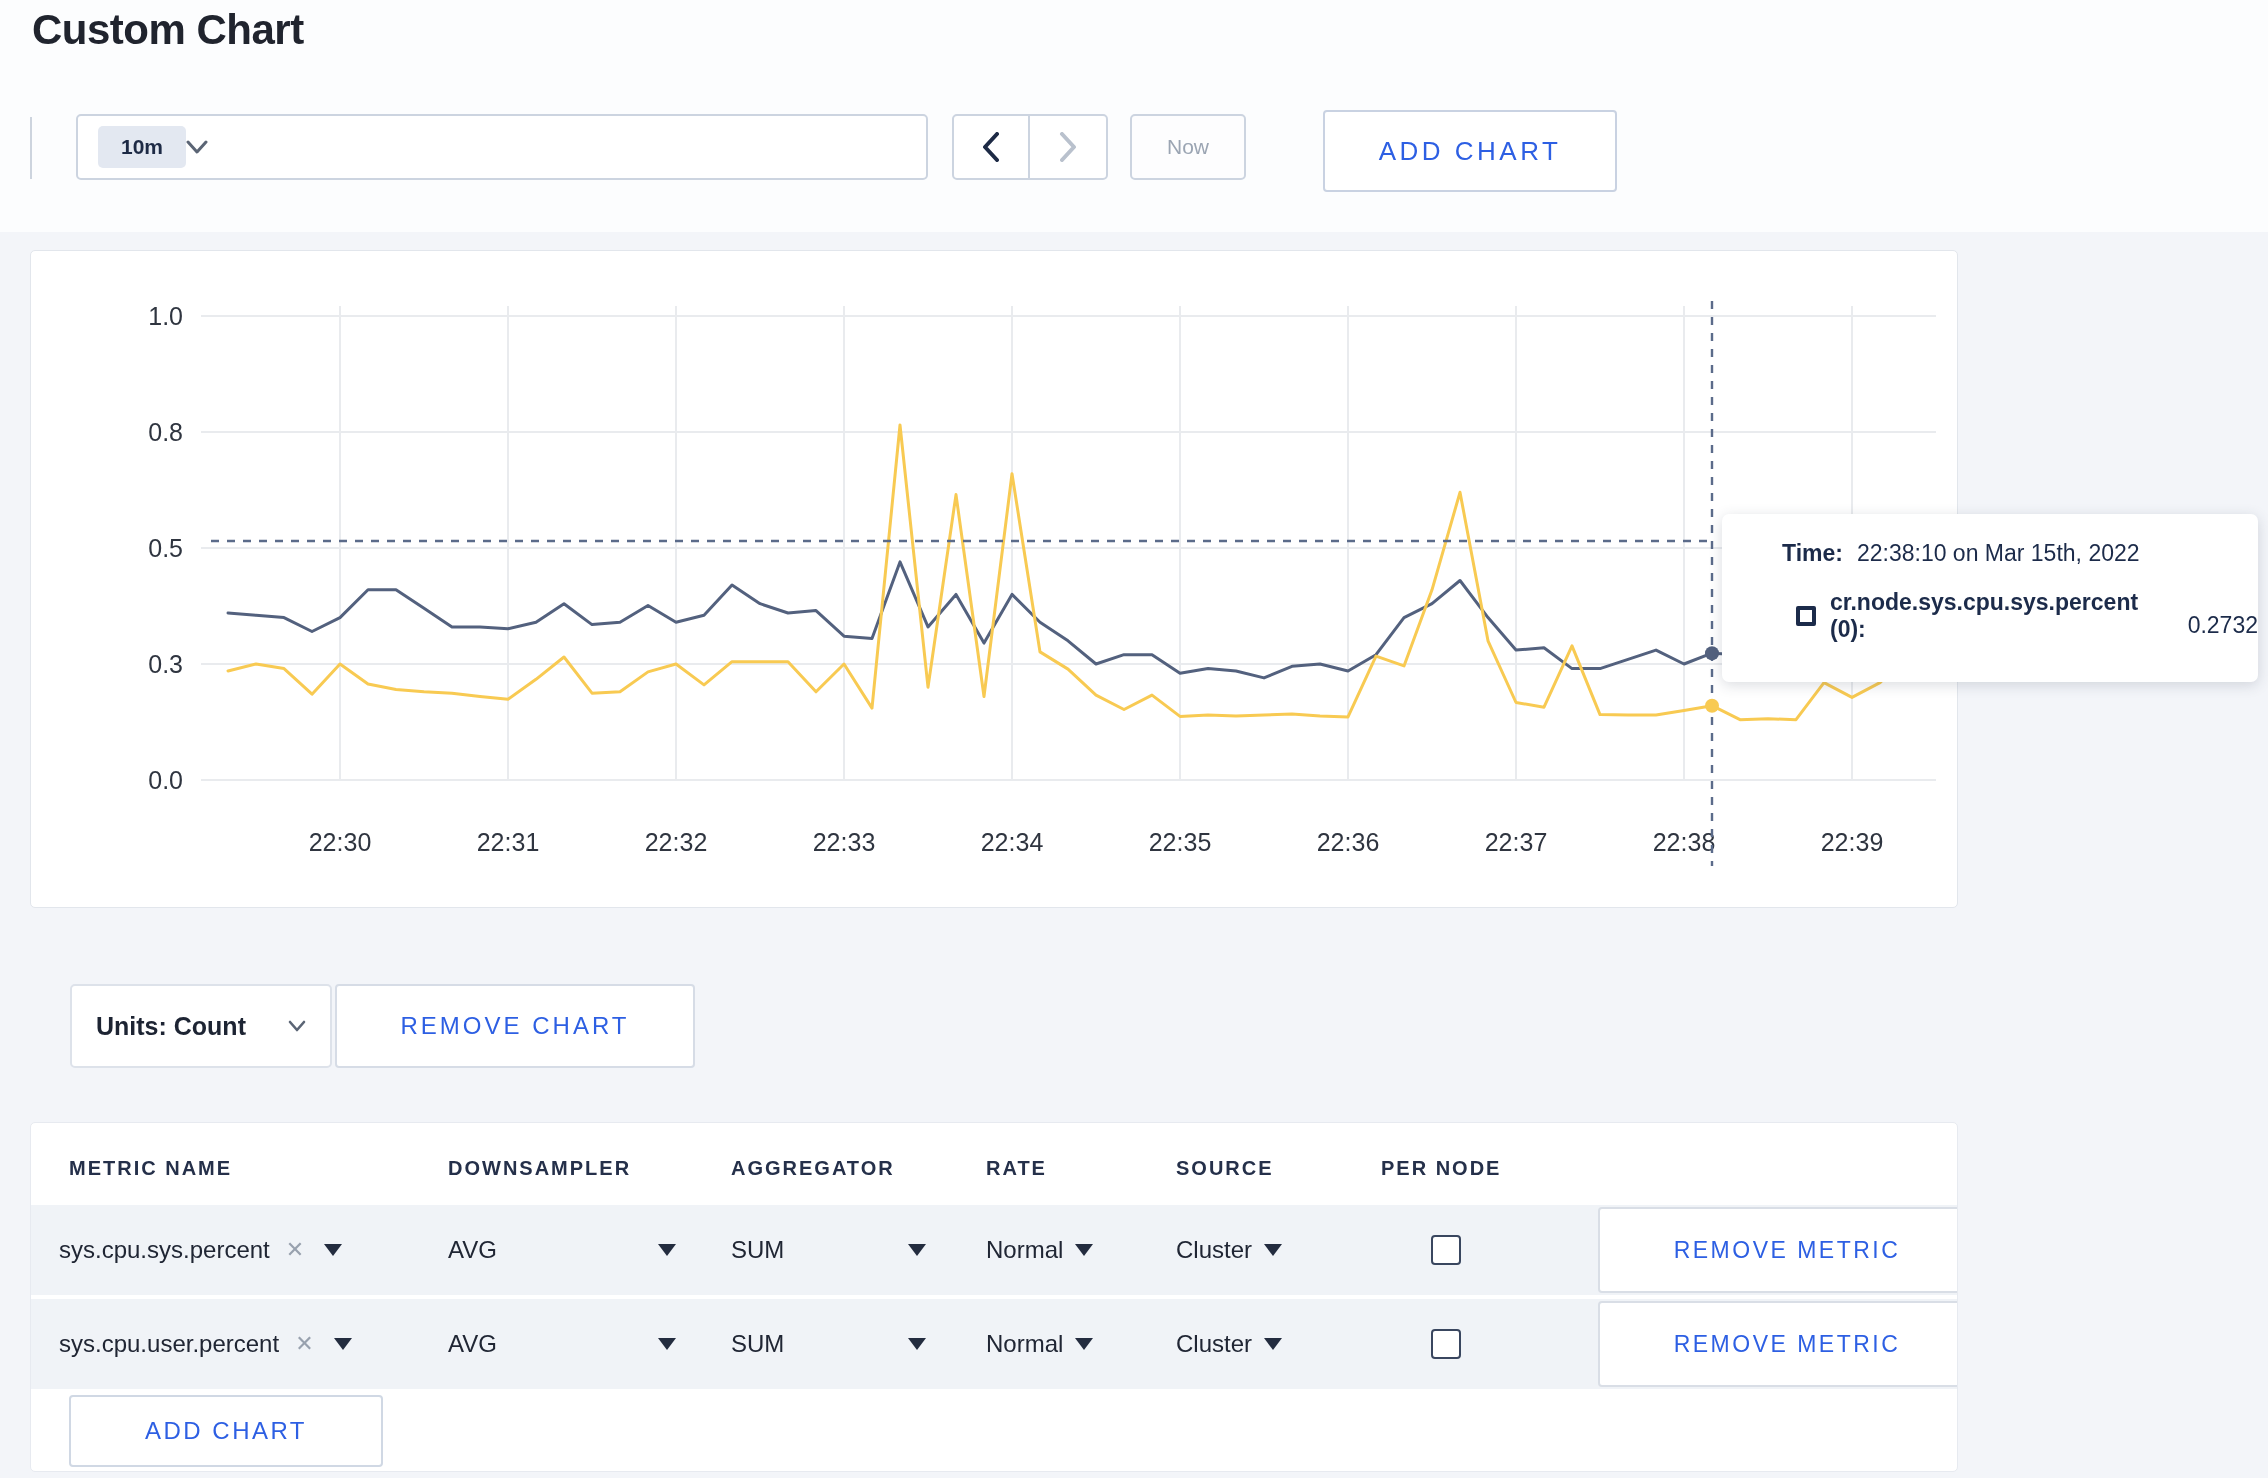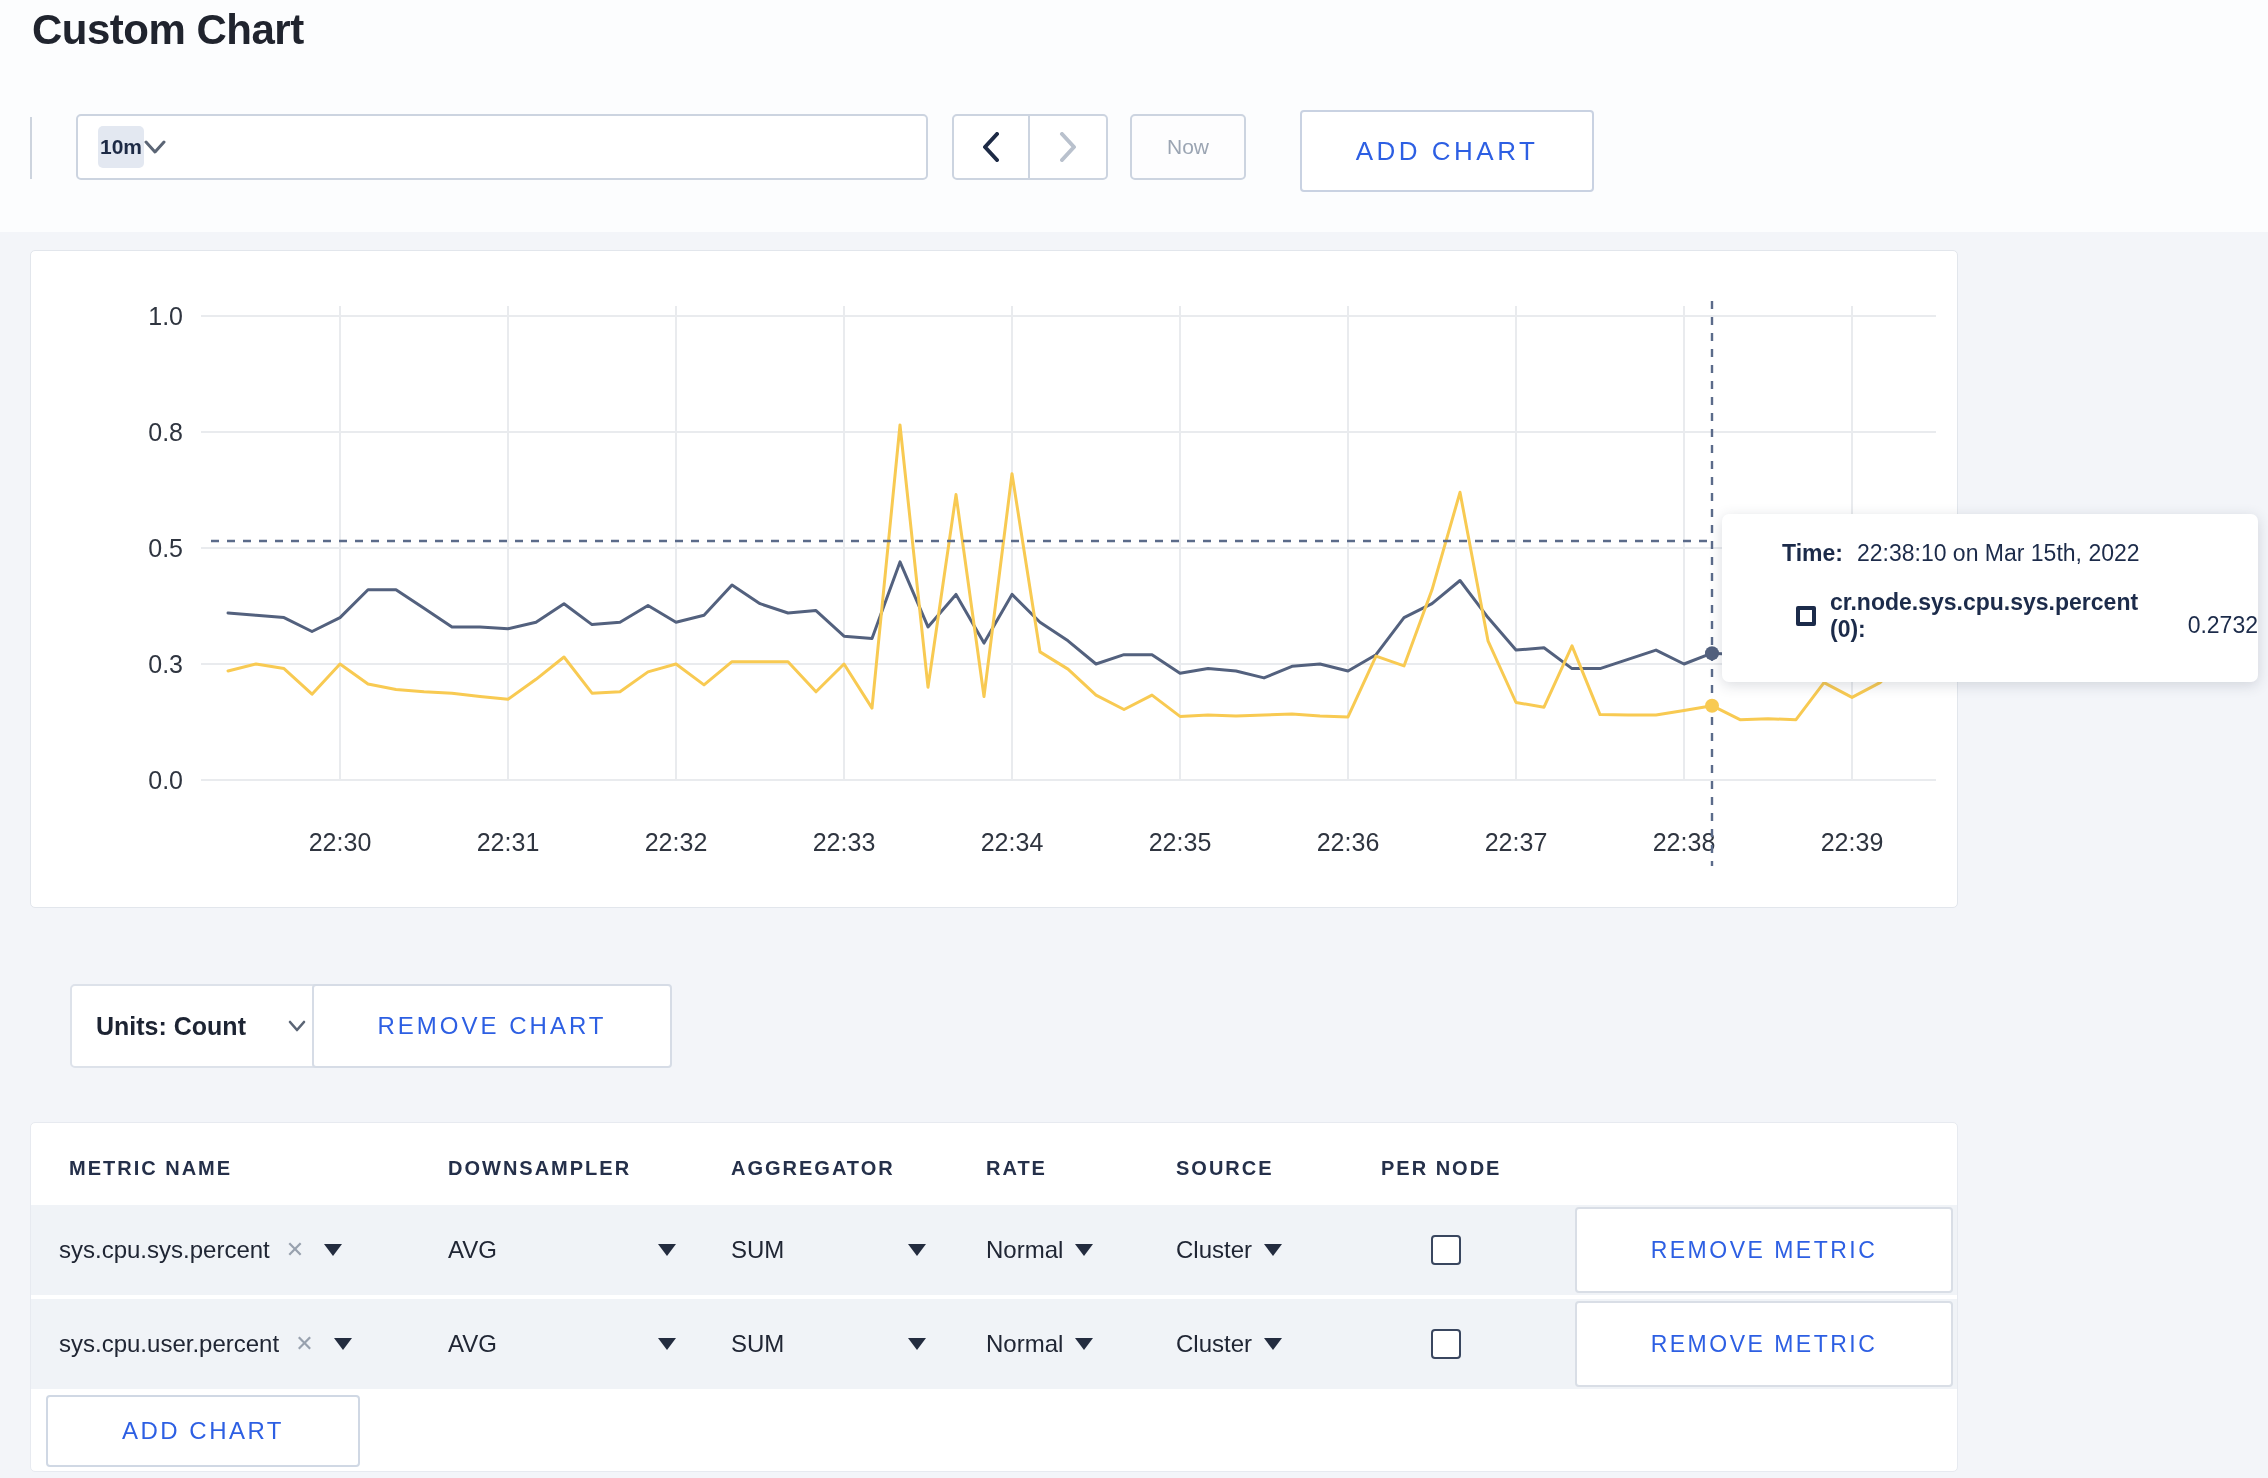--- a/index.html
+++ b/index.html
@@ -13,33 +13,33 @@
   }
   .abs { position:absolute; }
 
   
   #header-band { left:0; top:0; width:2268px; height:232px; background:#fcfdfe; }
   #page-title { left:32px; top:6px; font-size:42px; font-weight:600; color:#20242e; letter-spacing:-0.5px; }
   #toolbar-divider { left:30px; top:117px; width:2px; height:62px; background:#cdd4de; }
 
   .ctl { background:#ffffff; border:2px solid #ccd4e0; border-radius:5px; display:flex; align-items:center; cursor:pointer; }
   #time-range-selector { left:76px; top:114px; width:852px; height:66px; padding:0 26px 0 20px; }
-  #time-range-badge { background:#e3e8f1; color:#1d2a45; font-weight:700; font-size:21px; border-radius:5px; padding:9px 2px; }
+  #time-range-badge { background:#e3e8f1; color:#1d2a45; font-weight:700; font-size:21px; border-radius:5px; padding:9px 23px; }
   #time-range-label { font-size:25px; color:#1d2a45; margin-left:26px; flex:1; }
   .chev-down { width:22px; height:14px; }
 
   #pager { left:952px; top:114px; width:156px; height:66px; padding:0; overflow:hidden; }
   .pager-cell { width:50%; height:100%; display:flex; align-items:center; justify-content:center; }
   .pager-cell:first-child { border-right:2px solid #ccd4e0; }
 
   #now-button { left:1130px; top:114px; width:116px; height:66px; justify-content:center;
     color:#9ba5b3; font-size:21px; background:#fdfdfe; }
 
   .blue-btn { background:#ffffff; border:2px solid #c9d2e2; border-radius:4px; color:#2d5fe3;
-    display:flex; align-items:center; justify-content:center; cursor:pointer; font-weight:500; }
+    display:flex; align-items:center; justify-content:center; cursor:pointer; font-weight:500;margin-left:23px; }
   #add-chart-button { left:1300px; top:110px; width:294px; height:82px; font-size:26px; letter-spacing:3.5px; }
 
   
   #chart-card { left:30px; top:250px; width:1928px; height:658px; background:#ffffff;
     border:1px solid #e2e6ec; border-radius:5px; }
   #chart-svg { position:absolute; left:0; top:0; }
 
   
   #chart-tooltip { left:1722px; top:514px; width:536px; height:168px; background:#ffffff;
     border-radius:7px; box-shadow:0 3px 14px rgba(50,60,85,0.18); padding:26px 0 0 32px;

